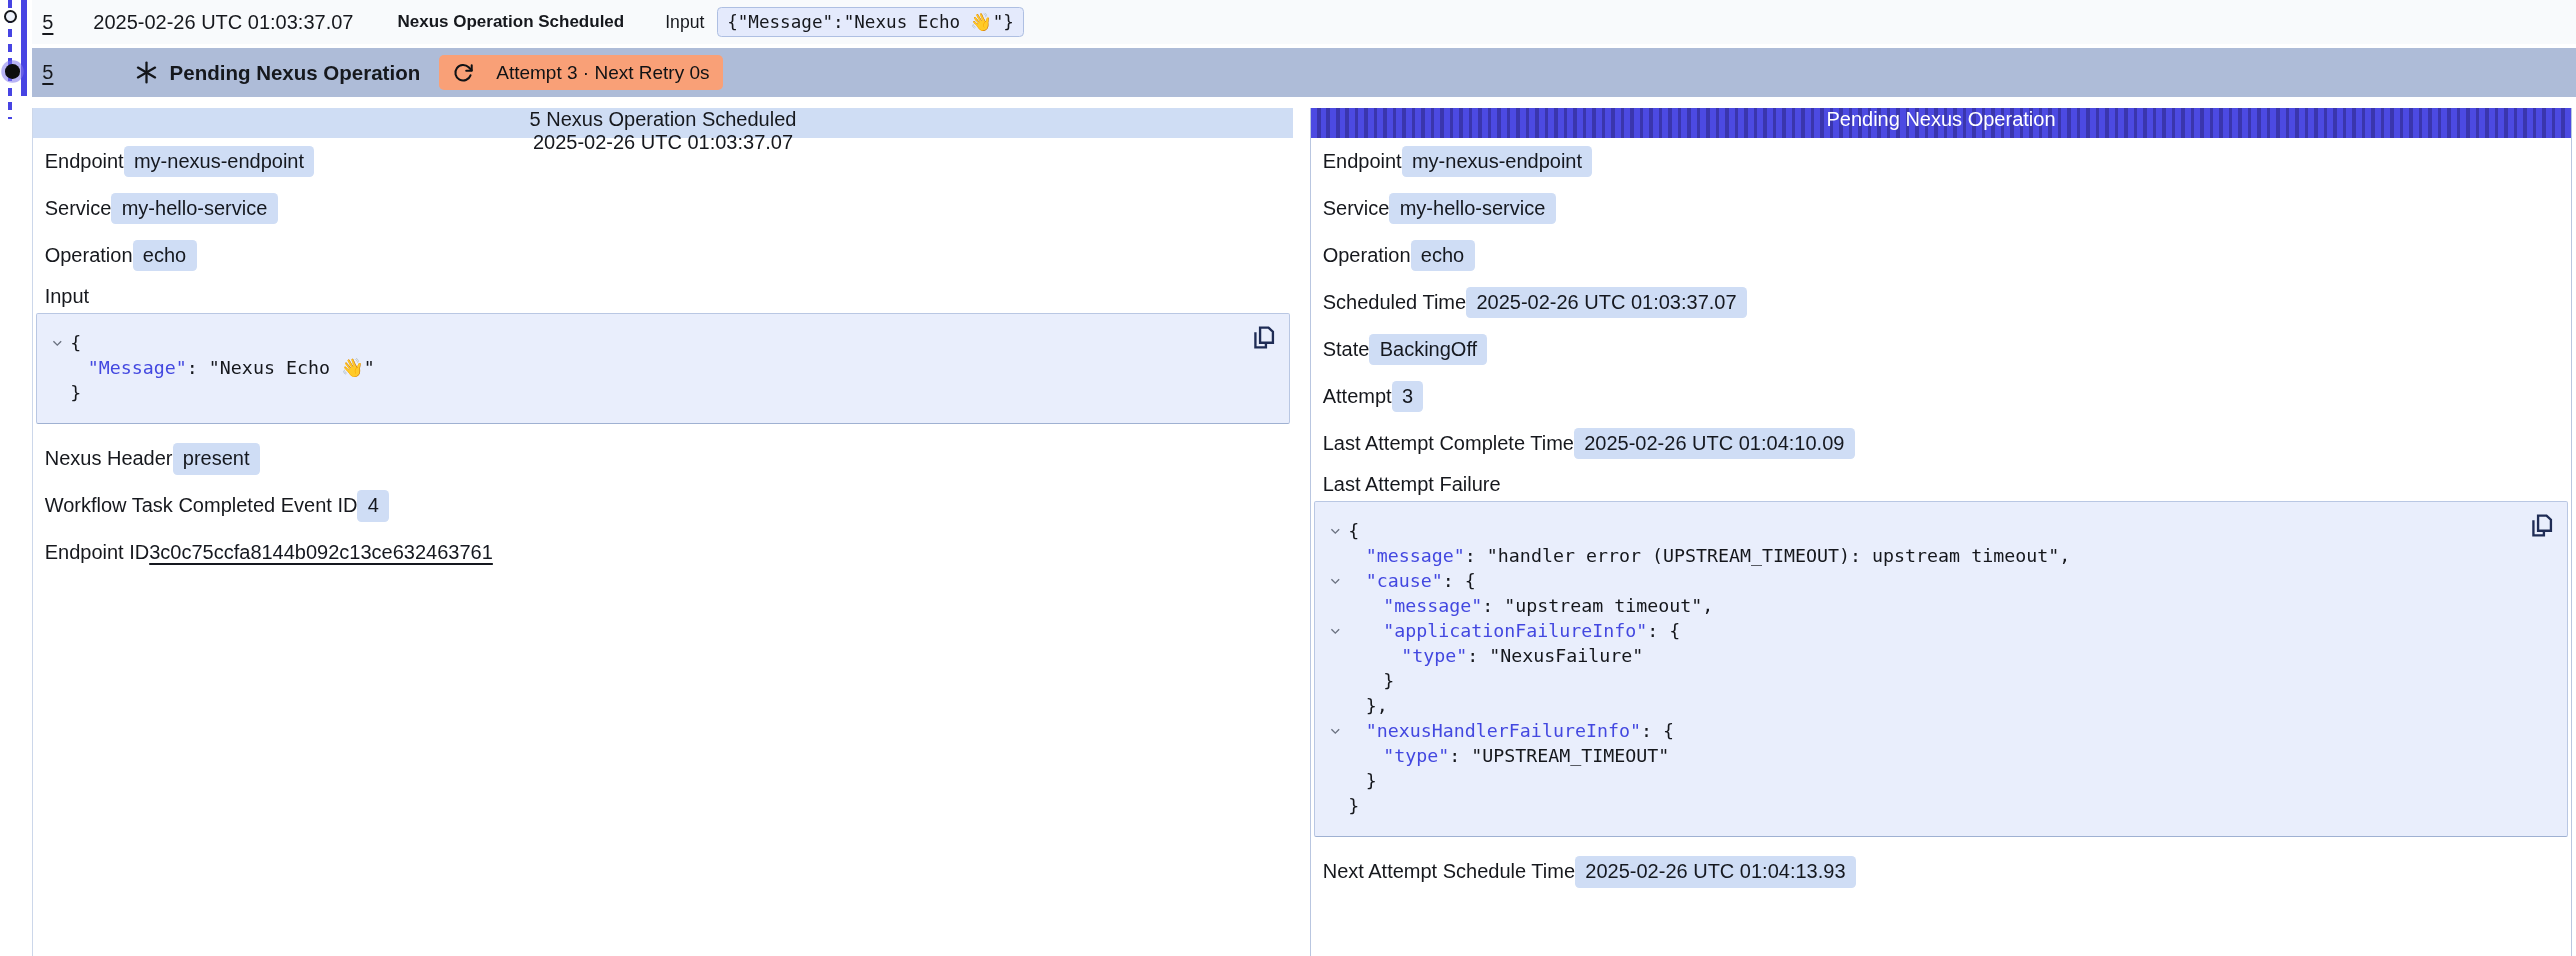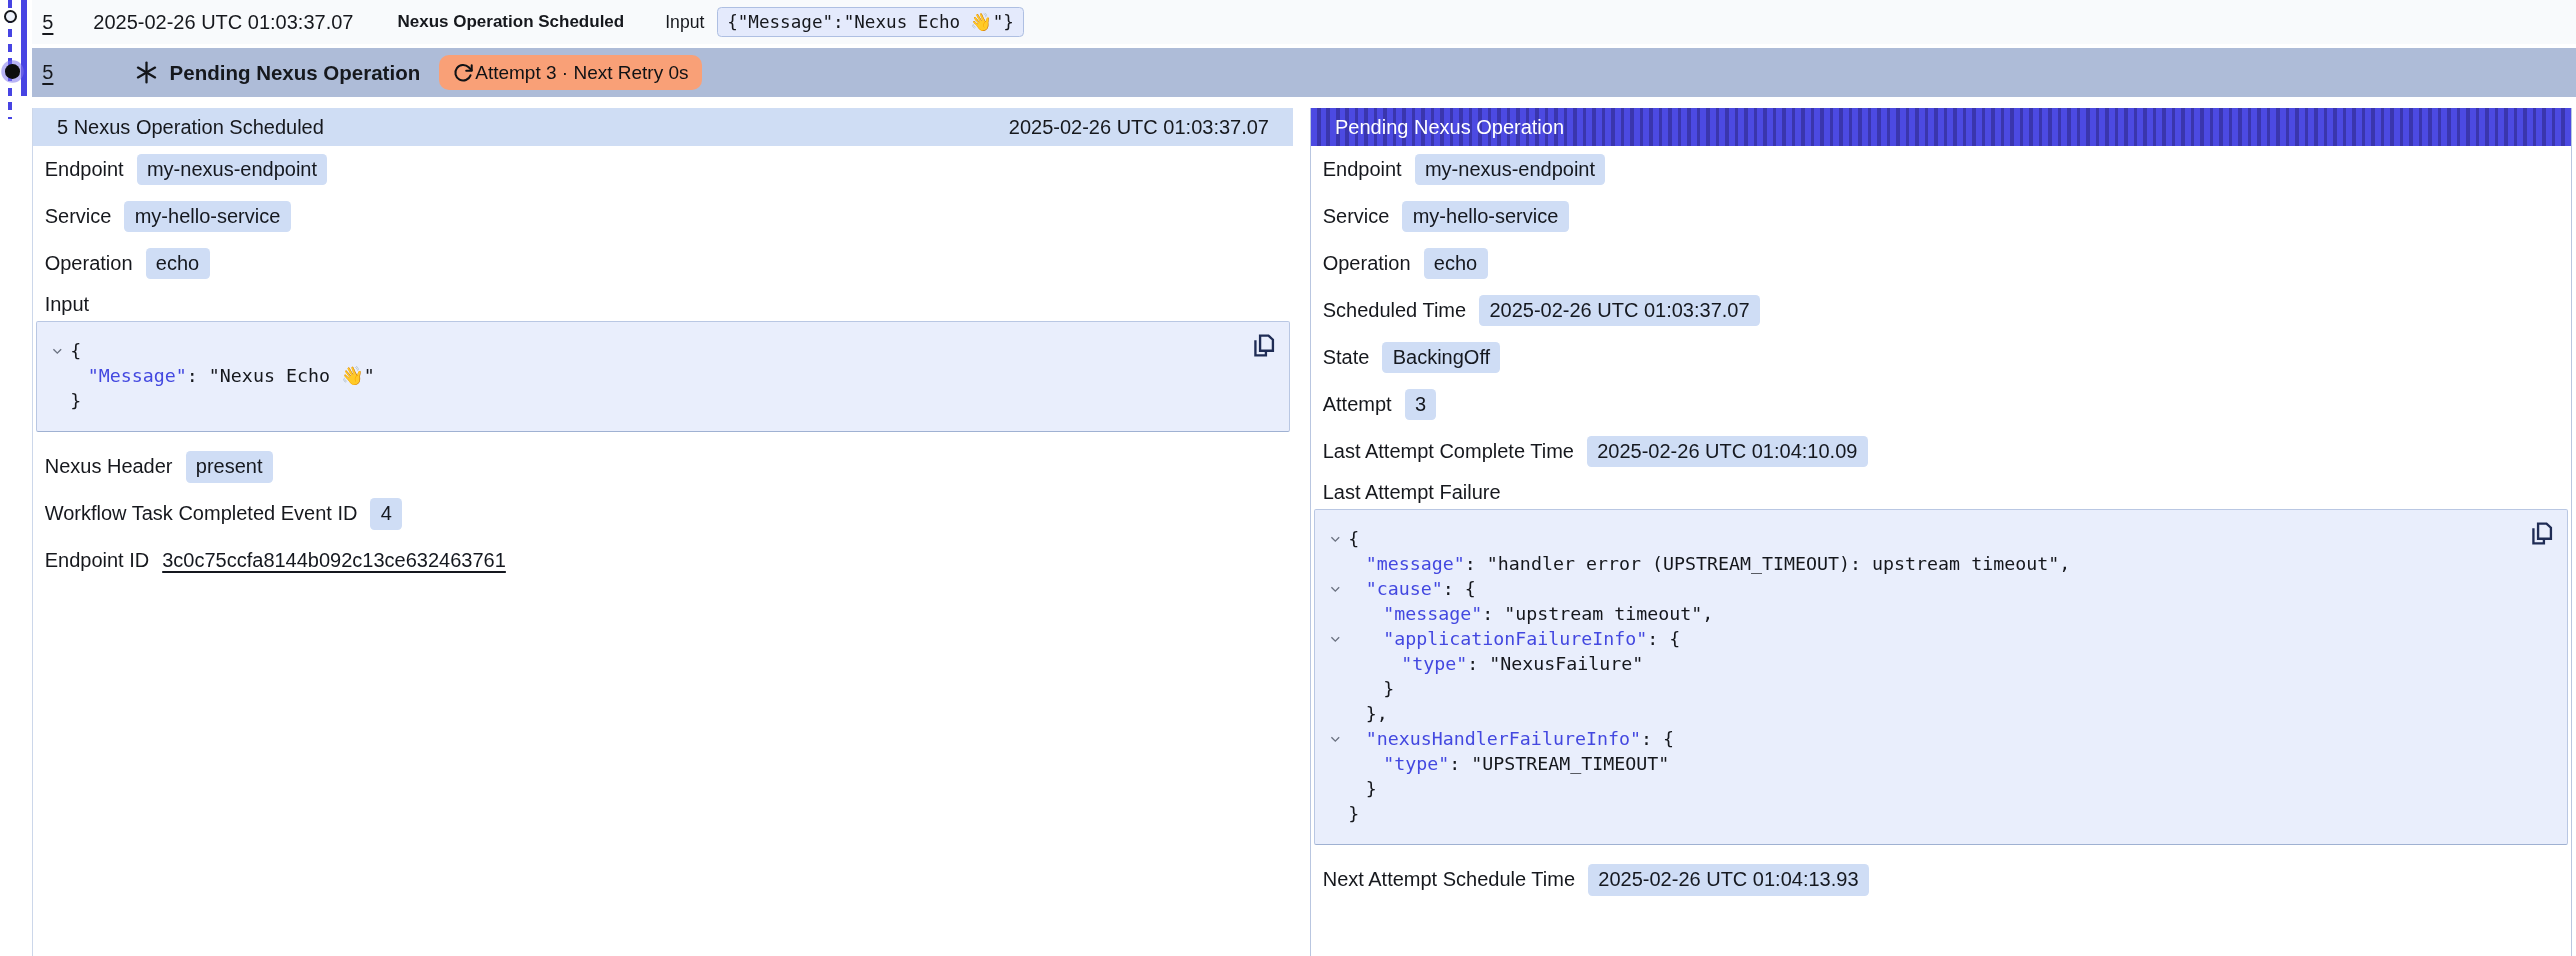--- a/index.html
+++ b/index.html
@@ -30,33 +30,33 @@
   .row-pending{top:48px;height:49px;background:var(--selected-row);}
   .event-id{margin-left:10.3px;min-width:22px;color:var(--text);text-decoration:underline;
     text-underline-offset:3.7px;font-weight:500;cursor:pointer;}
   .event-time{margin-left:29px;}
   .row-scheduled .event-title{margin-left:44px;font-weight:700;font-size:17px;}
   .input-label{margin-left:41px;font-size:17.6px;}
   .input-chip{margin-left:13px;font-family:"DejaVu Sans Mono",monospace;font-size:17.6px;
     background:#E4EAFC;border:0.7px solid #AEBFE2;border-radius:4.4px;padding:3.7px 8.8px;color:#15171c;}
   .pending-icon{margin-left:70px;display:inline-flex;}
   .row-pending .event-title{margin-left:10.3px;font-weight:700;font-size:20.5px;}
-  .retry-badge{margin-left:19px;display:inline-flex;align-items:center;gap:1px;
-    background:var(--retry-badge-bg);border-radius:10px;padding:6.6px 13px;font-size:19px;color:#101215;}
+  .retry-badge{margin-left:19px;display:inline-flex;align-items:center;gap:22px;
+    background:var(--retry-badge-bg);border-radius:5px;padding:6.6px 13px;font-size:19px;color:#101215;}
   
   .panel{position:absolute;top:108px;height:848px;background:#ffffff;}
   .panel-left{left:32px;width:1261px;border-left:0.7px solid #CCD7EA;}
   .panel-right{left:1310px;width:1262px;border-left:0.7px solid #B9C6E0;border-right:0.7px solid #B9C6E0;}
-  .panel-header{height:38px;display:flex;align-items:center;justify-content:space-between;
-    padding:0 24px;font-size:20px;}
+  .panel-header{height:30px;display:flex;align-items:center;justify-content:space-between;
+    padding:0 8px;font-size:20px;flex-direction:column;}
   .panel-left .panel-header{background:var(--panel-header-bg);}
   .panel-right .panel-header{color:#ffffff;
     background:repeating-linear-gradient(90deg,var(--stripe-light) 0 5.9px,var(--stripe-dark) 5.9px 9.5px);}
   .panel-body{padding:0 0 14.6px 0;}
-  .detail-row{display:flex;align-items:center;gap:13px;height:47px;padding:0 11.7px;font-size:20px;}
+  .detail-row{display:flex;align-items:center;height:47px;padding:0 11.7px;font-size:20px;}
   .detail-label{white-space:nowrap;}
   .badge{background:var(--badge-bg);border-radius:4.4px;padding:4.4px 10.3px;color:#15181f;white-space:nowrap;}
   .link-value{color:#15181f;text-decoration:underline;text-underline-offset:4.4px;cursor:pointer;}
   .detail-label-row{display:flex;align-items:center;height:34px;padding:0 11.7px;font-size:20px;}
   
   .code-block{position:relative;margin:0 2.9px 11.7px 2.9px;background:var(--code-bg);
     border:0.7px solid var(--code-border);border-bottom-color:#9FB1D2;border-radius:2.2px;
     padding:16px 51px 17.6px 7.3px;
     font-family:"DejaVu Sans Mono",monospace;font-size:18.3px;line-height:25px;color:#15171c;}
   .code-line{display:flex;align-items:flex-start;}

